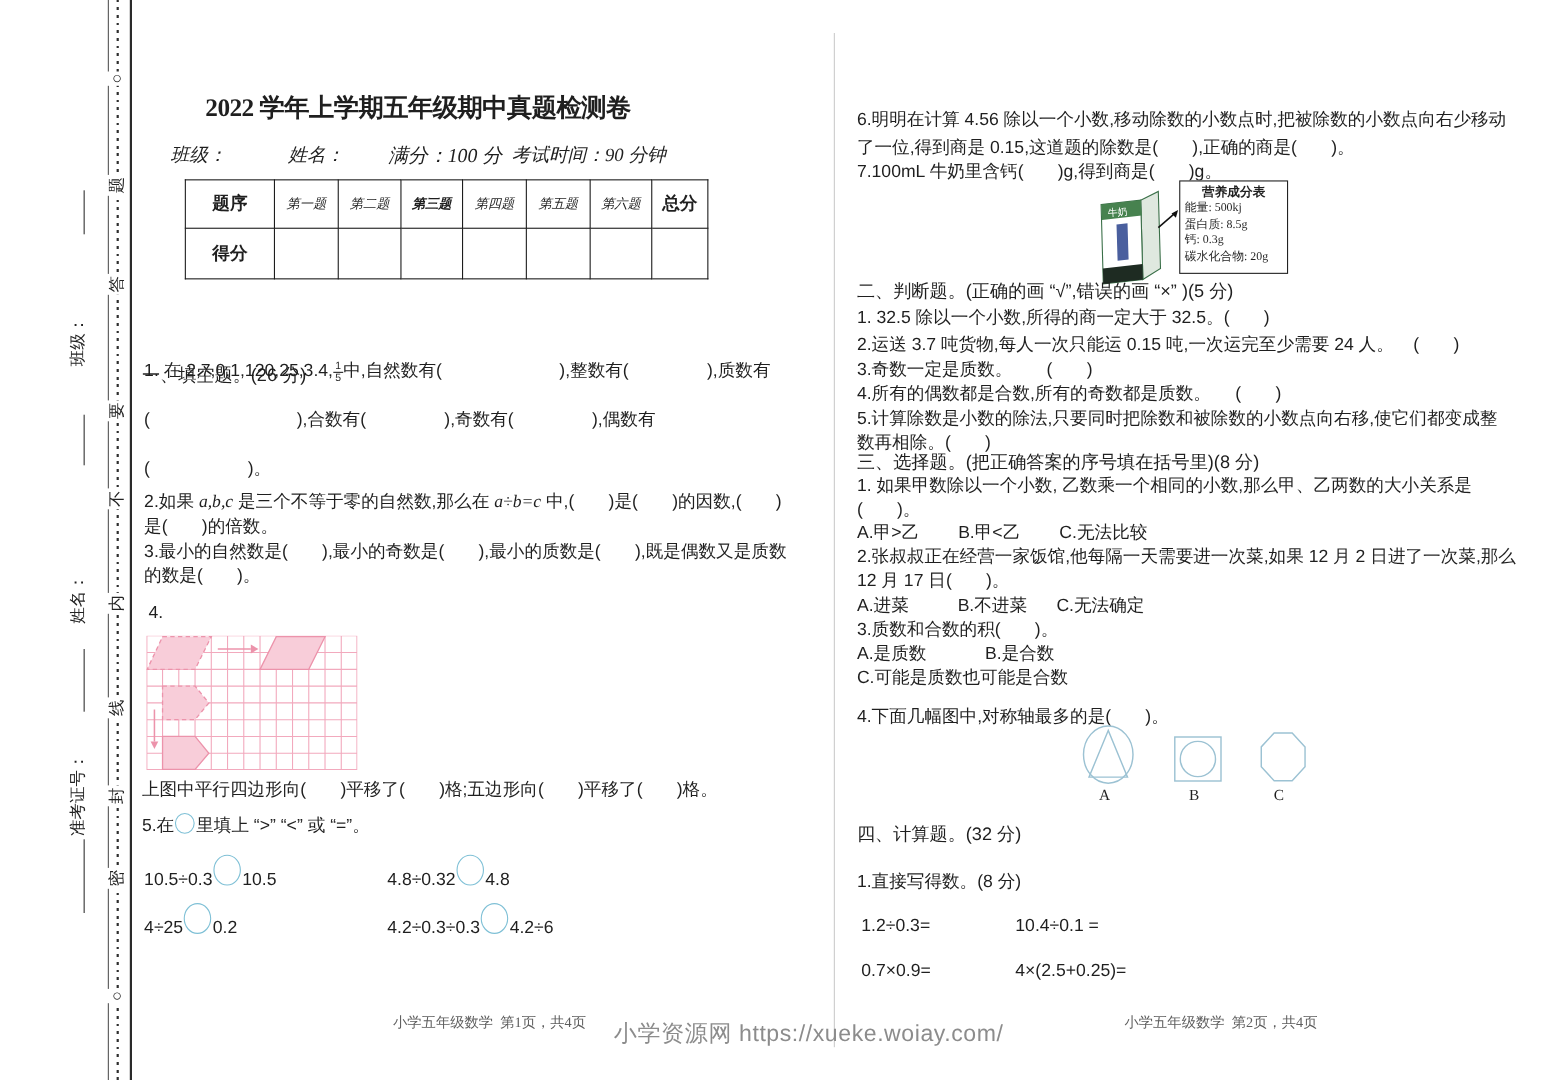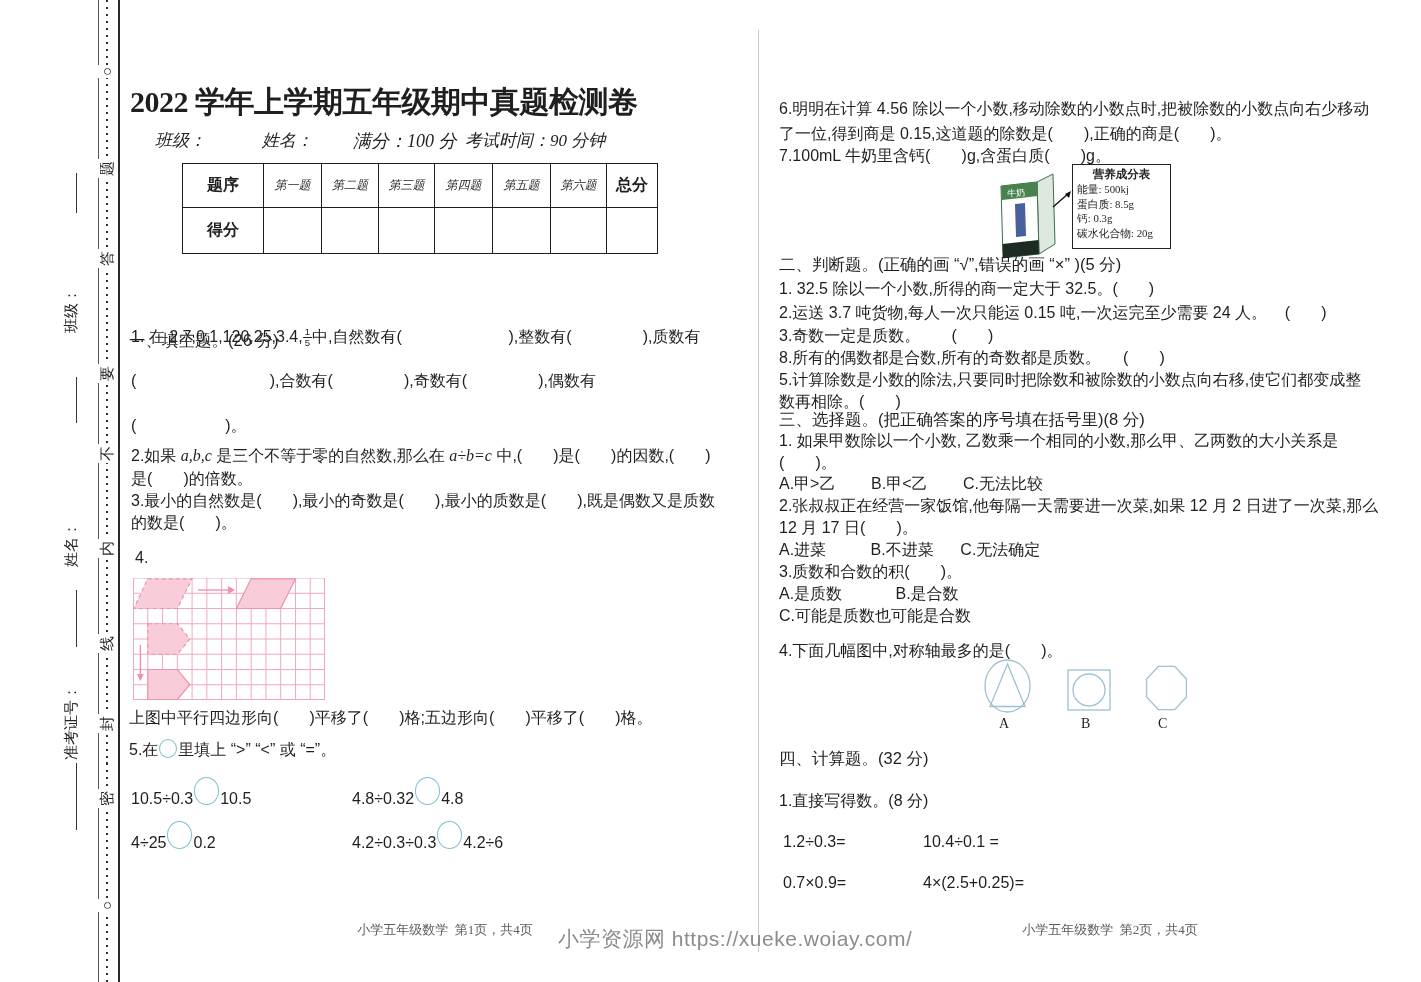--- a/index.html
+++ b/index.html
@@ -70,34 +70,34 @@
     <span class="seal-char" style="left:599px;">要</span>
     <span class="seal-char" style="left:714px;">答</span>
     <span class="seal-char" style="left:804px;">题</span>
     <span class="seal-char" style="left:904px;">○</span>
   </div>
 
   <div class="vline" style="left:118px;width:2px;background:#2a2a2a;"></div>
 
   <div style="position:absolute;left:758px;top:30px;width:1px;height:922px;background:#cbcbcb;"></div>
 
-  <div class="t" style="left:130px;top:82px;width:500px;text-align:center;font-size:30px;font-weight:bold;letter-spacing:-0.5px;font-family:'Liberation Serif',serif;">2022 学年上学期五年级期中真题检测卷</div>
+  <div class="t" style="left:130px;top:82px;width:500px;text-align:center;font-size:23px;font-weight:bold;letter-spacing:-0.5px;font-family:'Liberation Serif',serif;">2022 学年上学期五年级期中真题检测卷</div>
 
   <span class="t kai" style="left:155px;top:129px;font-size:17px;font-style:italic;">班级：</span>
   <span class="t kai" style="left:262px;top:129px;font-size:17px;font-style:italic;">姓名：</span>
   <span class="t kai" style="left:353px;top:129px;font-size:18px;font-style:italic;">满分：100 分</span>
   <span class="t kai" style="left:465px;top:129px;font-size:17px;font-style:italic;">考试时间：90 分钟</span>
 
-  <table class="score" style="position:absolute;left:182px;top:163px;">
+  <table class="score" style="position:absolute;left:168px;top:163px;">
     <tbody>
         <tr style="height:44px;">
       <td style="width:80px;" class="cell-big">题序</td>
       <td style="width:57px;" class="cell-small">第一题</td>
       <td style="width:56px;" class="cell-small">第二题</td>
-      <td style="width:55px;" class="cell-small">第三题</td>
+      <td style="width:55px;font-weight:bold;" class="cell-small">第三题</td>
       <td style="width:57px;" class="cell-small">第四题</td>
       <td style="width:57px;" class="cell-small">第五题</td>
       <td style="width:55px;" class="cell-small">第六题</td>
       <td style="width:50px;" class="cell-big">总分</td>
     </tr>
     <tr style="height:46px;">
       <td class="cell-big">得分</td>
       <td></td>
       <td></td>
       <td></td>
@@ -140,21 +140,21 @@
 
   <div class="t" style="left:131px;top:786px;"><span>10.5÷0.3</span><span class="cmp-circle"></span><span>10.5</span></div>
   <div class="t" style="left:352px;top:786px;"><span>4.8÷0.32</span><span class="cmp-circle"></span><span>4.8</span></div>
   <div class="t" style="left:131px;top:830px;text-align:right;"><span>4÷25</span><span class="cmp-circle"></span><span>0.2</span></div>
   <div class="t" style="left:352px;top:830px;"><span>4.2÷0.3÷0.3</span><span class="cmp-circle"></span><span>4.2÷6</span></div>
 
   <div class="footer" style="left:130px;top:921px;width:630px;text-align:center;">小学五年级数学  第1页，共4页</div>
 
   <div class="t" style="left:779px;top:99px;">6.明明在计算 4.56 除以一个小数,移动除数的小数点时,把被除数的小数点向右少移动</div>
   <div class="t" style="left:779px;top:124px;">了一位,得到商是 0.15,这道题的除数是(       ),正确的商是(       )。</div>
-  <div class="t" style="left:779px;top:146px;">7.100mL 牛奶里含钙(       )g,含蛋白质(       )g。</div>
+  <div class="t" style="left:779px;top:146px;">7.100mL 牛奶里含钙(       )g,得到商是(       )g。</div>
 
   <svg style="position:absolute;left:995px;top:170px;" width="82" height="92" viewBox="0 0 82 92">
     <polygon points="42,12 58,4 60,74 44,84" fill="#dfe8df" stroke="#3a6f48" stroke-width="1"></polygon>
     <polygon points="6,16 42,12 44,84 8,88" fill="#ffffff" stroke="#3a6f48" stroke-width="1"></polygon>
     <polygon points="6,16 42,12 42.8,26 6.8,30" fill="#47824f"></polygon>
     <polygon points="7.6,74 43.6,70 44,84 8,88" fill="#1e2b22"></polygon>
     <polygon points="20,34 30,33 31,66 21,67" fill="#4a5f9e"></polygon>
     <line x1="58" y1="37" x2="74" y2="23" stroke="#111" stroke-width="1.4"></line>
     <polygon points="76,21 70,24 74,28" fill="#111"></polygon>
   </svg>
@@ -165,21 +165,21 @@
     <div class="nut-row">能量: 500kj</div>
     <div class="nut-row">蛋白质: 8.5g</div>
     <div class="nut-row">钙: 0.3g</div>
     <div class="nut-row">碳水化合物: 20g</div>
   </div>
 
   <div class="t" style="left:779px;top:254px;font-size:16.5px;">二、判断题。(正确的画 “√”,错误的画 “×” )(5 分)</div>
   <div class="t" style="left:779px;top:279px;">1. 32.5 除以一个小数,所得的商一定大于 32.5。(       )</div>
   <div class="t" style="left:779px;top:303px;">2.运送 3.7 吨货物,每人一次只能运 0.15 吨,一次运完至少需要 24 人。    (       )</div>
   <div class="t" style="left:779px;top:326px;">3.奇数一定是质数。       (       )</div>
-  <div class="t" style="left:779px;top:348px;">8.所有的偶数都是合数,所有的奇数都是质数。     (       )</div>
+  <div class="t" style="left:779px;top:348px;">4.所有的偶数都是合数,所有的奇数都是质数。     (       )</div>
   <div class="t" style="left:779px;top:370px;">5.计算除数是小数的除法,只要同时把除数和被除数的小数点向右移,使它们都变成整</div>
   <div class="t" style="left:779px;top:392px;">数再相除。(       )</div>
 
   <div class="t" style="left:779px;top:409px;font-size:16.5px;">三、选择题。(把正确答案的序号填在括号里)(8 分)</div>
   <div class="t" style="left:779px;top:431px;">1. 如果甲数除以一个小数, 乙数乘一个相同的小数,那么甲、乙两数的大小关系是</div>
   <div class="t" style="left:779px;top:453px;">(       )。</div>
   <div class="t" style="left:779px;top:474px;">A.甲&gt;乙        B.甲&lt;乙        C.无法比较</div>
   <div class="t" style="left:779px;top:496px;">2.张叔叔正在经营一家饭馆,他每隔一天需要进一次菜,如果 12 月 2 日进了一次菜,那么</div>
   <div class="t" style="left:779px;top:518px;">12 月 17 日(       )。</div>
   <div class="t" style="left:779px;top:540px;">A.进菜          B.不进菜      C.无法确定</div>

